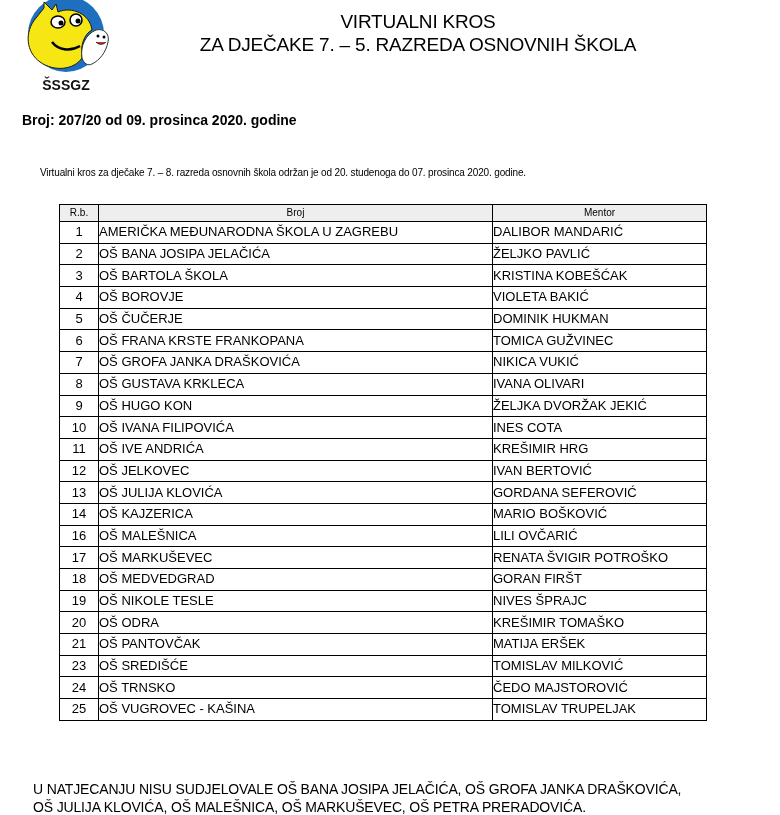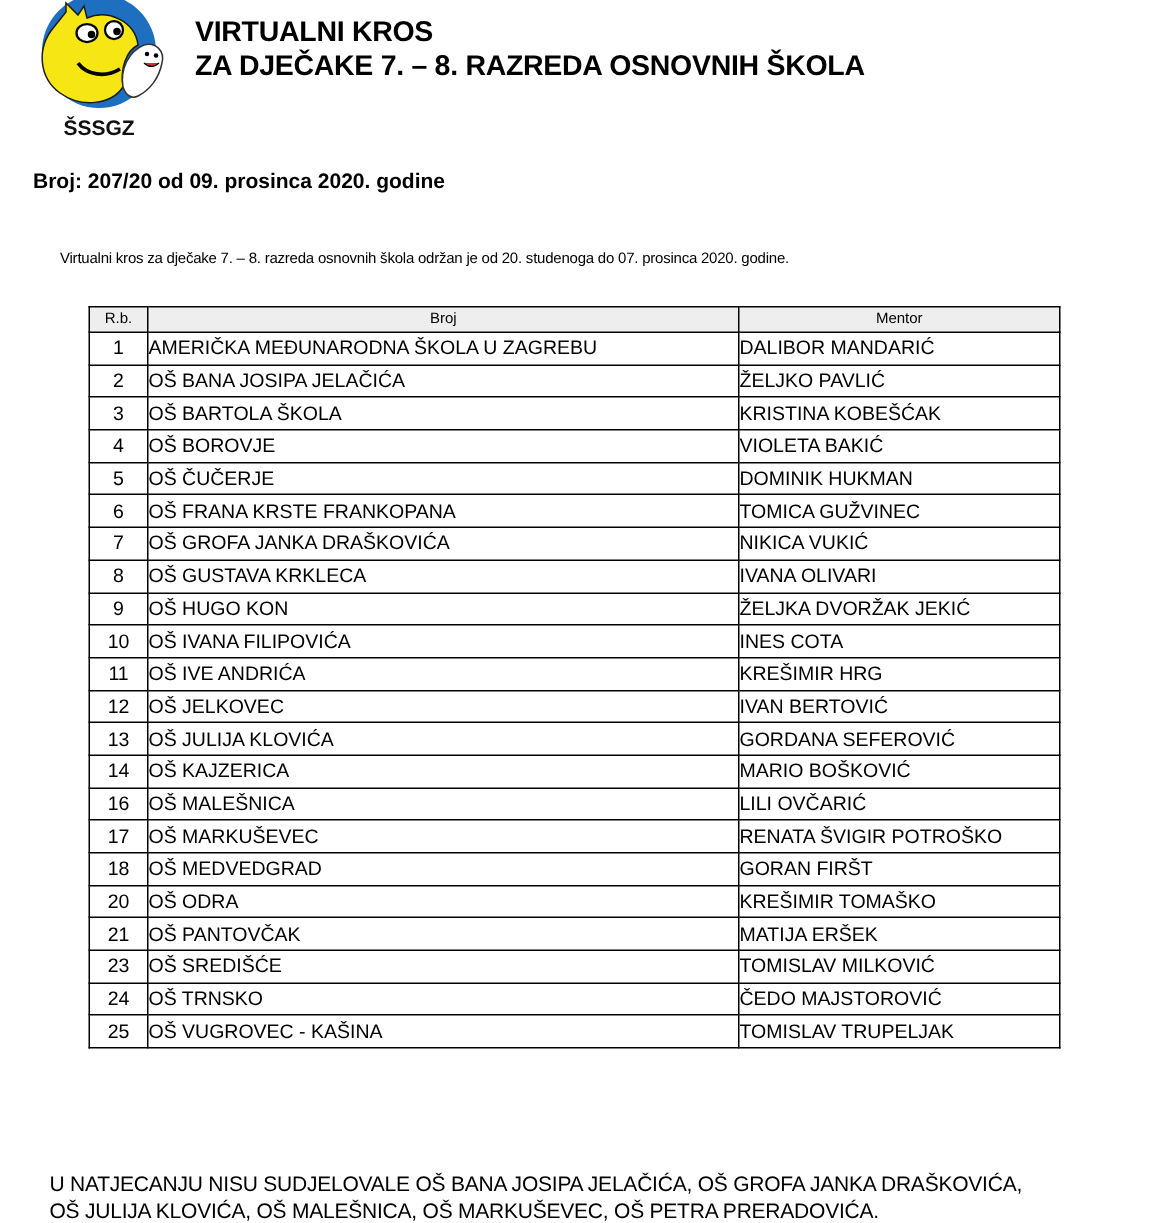--- a/index.html
+++ b/index.html
@@ -2,22 +2,22 @@
 <html><head>
 <meta charset="utf-8">
 <style>
   html, body { margin: 0; padding: 0; background: #ffffff; }
   body {
     width: 780px; height: 815px; position: relative; overflow: hidden;
     font-family: "Liberation Sans", sans-serif; color: #000;
   }
   .logo { position: absolute; left: 14px; top: 0; width: 104px; height: 95px; }
   .title {
-    position: absolute; left: 130px; width: 600px; top: 10px;
-    font-weight: bold; font-size: 19px; line-height: 23px;
+    position: absolute; left: 118px; width: 600px; top: 10px;
+    text-align: center; font-weight: normal; font-size: 19px; line-height: 23px;
     letter-spacing: -0.2px;
   }
   .broj {
     position: absolute; left: 22px; top: 112px;
     font-weight: bold; font-size: 14px;
   }
   .intro {
     position: absolute; left: 40px; top: 147px;
     font-size: 10px; letter-spacing: -0.15px; white-space: nowrap; margin-top: 20px;
   }
@@ -54,21 +54,21 @@
     <path d="M68 58 C66 46 72 34 82 30 C90 28 96 34 94 42 C92 52 86 60 78 64 C74 66 70 64 68 58 Z" fill="#fff" stroke="#333" stroke-width="1"></path>
     <circle cx="84" cy="36" r="1.5" fill="#000"></circle>
     <circle cx="90" cy="37" r="1.5" fill="#000"></circle>
     <path d="M82 42 C86 46 90 44 92 42" fill="#c33" stroke="#000" stroke-width="0.8"></path>
     <text x="52" y="90" text-anchor="middle" font-family="'Liberation Sans', sans-serif" font-weight="bold" font-size="14" fill="#111">ŠSSGZ</text>
   </svg>
 </div>
 
 <div class="title">
   <div>VIRTUALNI KROS</div>
-  <div>ZA DJEČAKE 7. – 8. RAZREDA OSNOVNIH ŠKOLA</div>
+  <div>ZA DJEČAKE 7. – 5. RAZREDA OSNOVNIH ŠKOLA</div>
 </div>
 
 <div class="broj">Broj: 207/20 od 09. prosinca 2020. godine</div>
 
 <div class="intro">Virtualni kros za dječake 7. – 8. razreda osnovnih škola održan je od 20. studenoga do 07. prosinca 2020. godine.</div>
 
 <table class="list">
   <thead>
     <tr>
       <th>R.b.</th>
@@ -156,20 +156,25 @@
         <td class="rb">17</td>
         <td class="naziv">OŠ MARKUŠEVEC</td>
         <td class="mentor">RENATA ŠVIGIR POTROŠKO</td>
       </tr>
       <tr>
         <td class="rb">18</td>
         <td class="naziv">OŠ MEDVEDGRAD</td>
         <td class="mentor">GORAN FIRŠT</td>
       </tr>
       <tr>
+        <td class="rb">19</td>
+        <td class="naziv">OŠ NIKOLE TESLE</td>
+        <td class="mentor">NIVES ŠPRAJC</td>
+      </tr>
+      <tr>
         <td class="rb">20</td>
         <td class="naziv">OŠ ODRA</td>
         <td class="mentor">KREŠIMIR TOMAŠKO</td>
       </tr>
       <tr>
         <td class="rb">21</td>
         <td class="naziv">OŠ PANTOVČAK</td>
         <td class="mentor">MATIJA ERŠEK</td>
       </tr>
       <tr>

